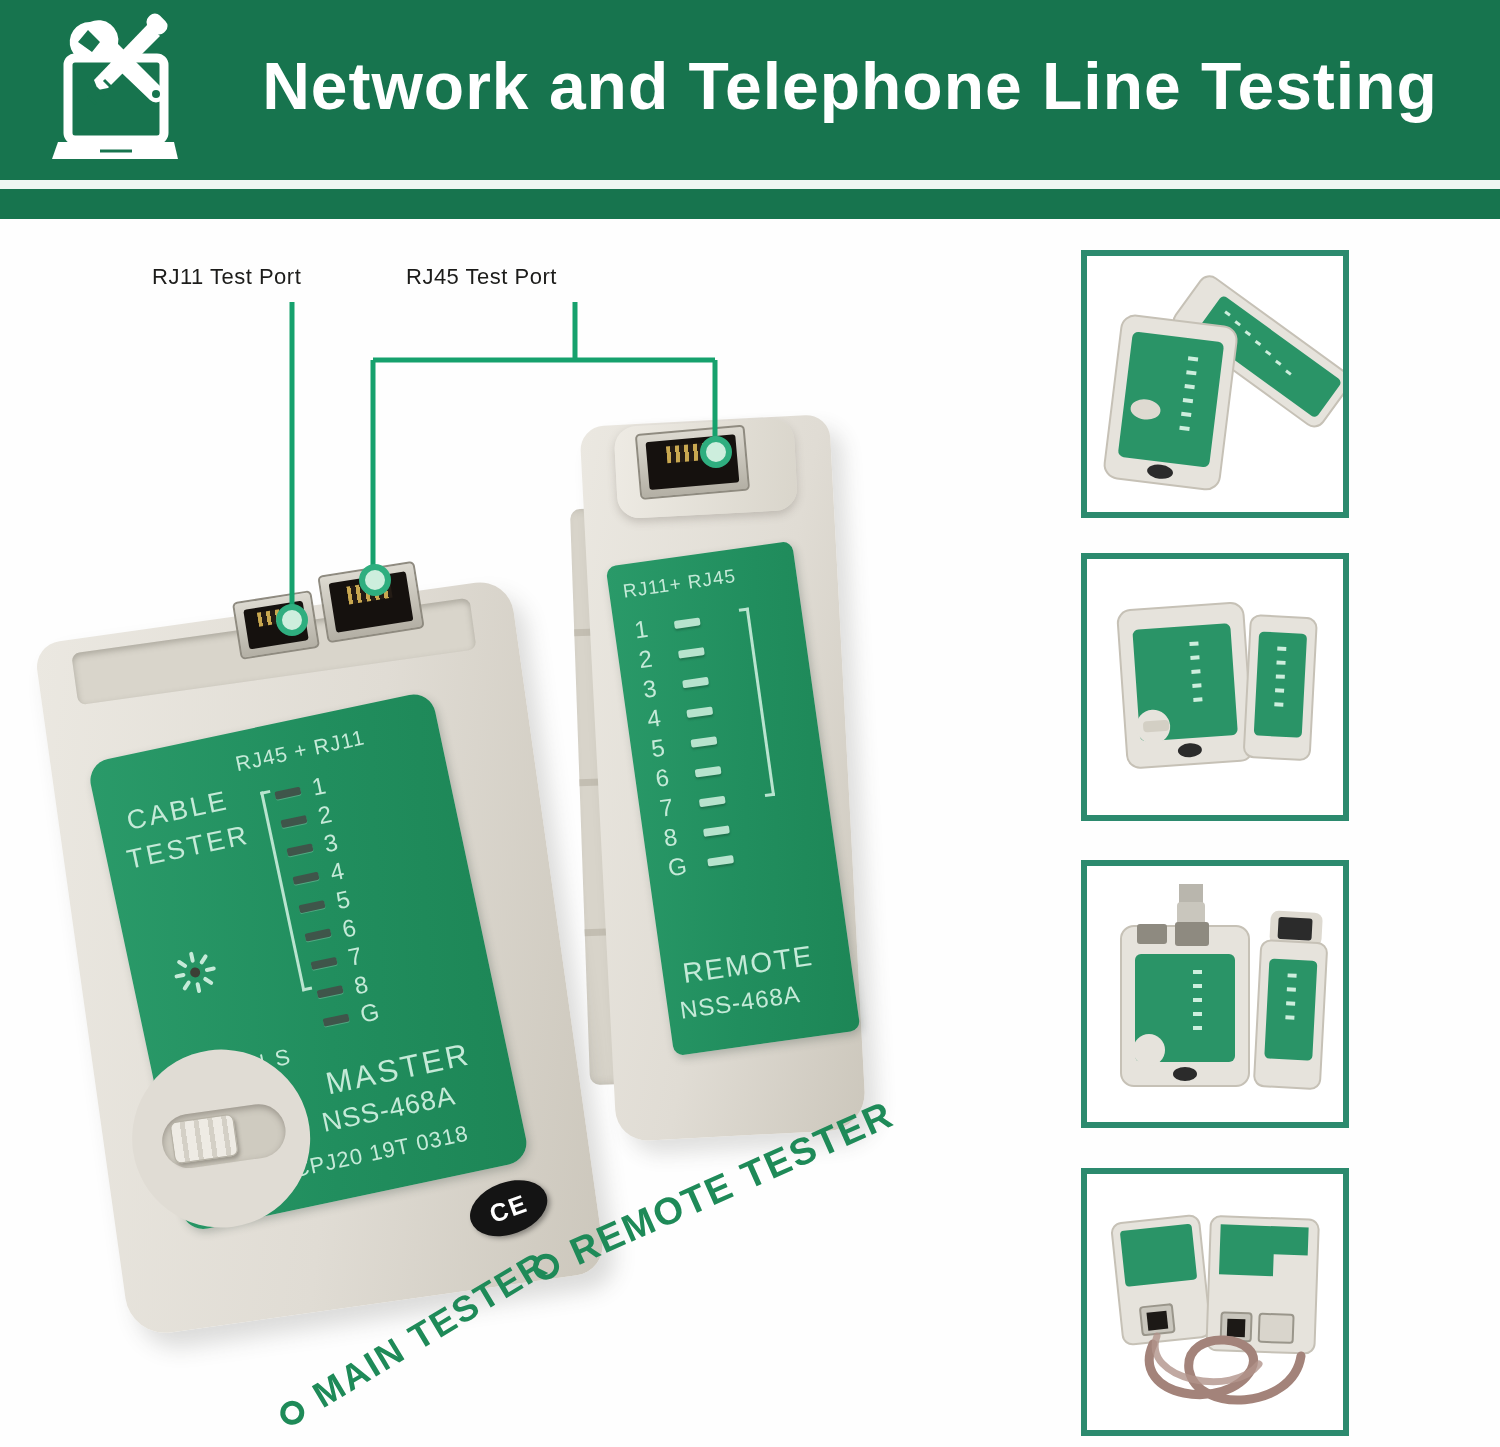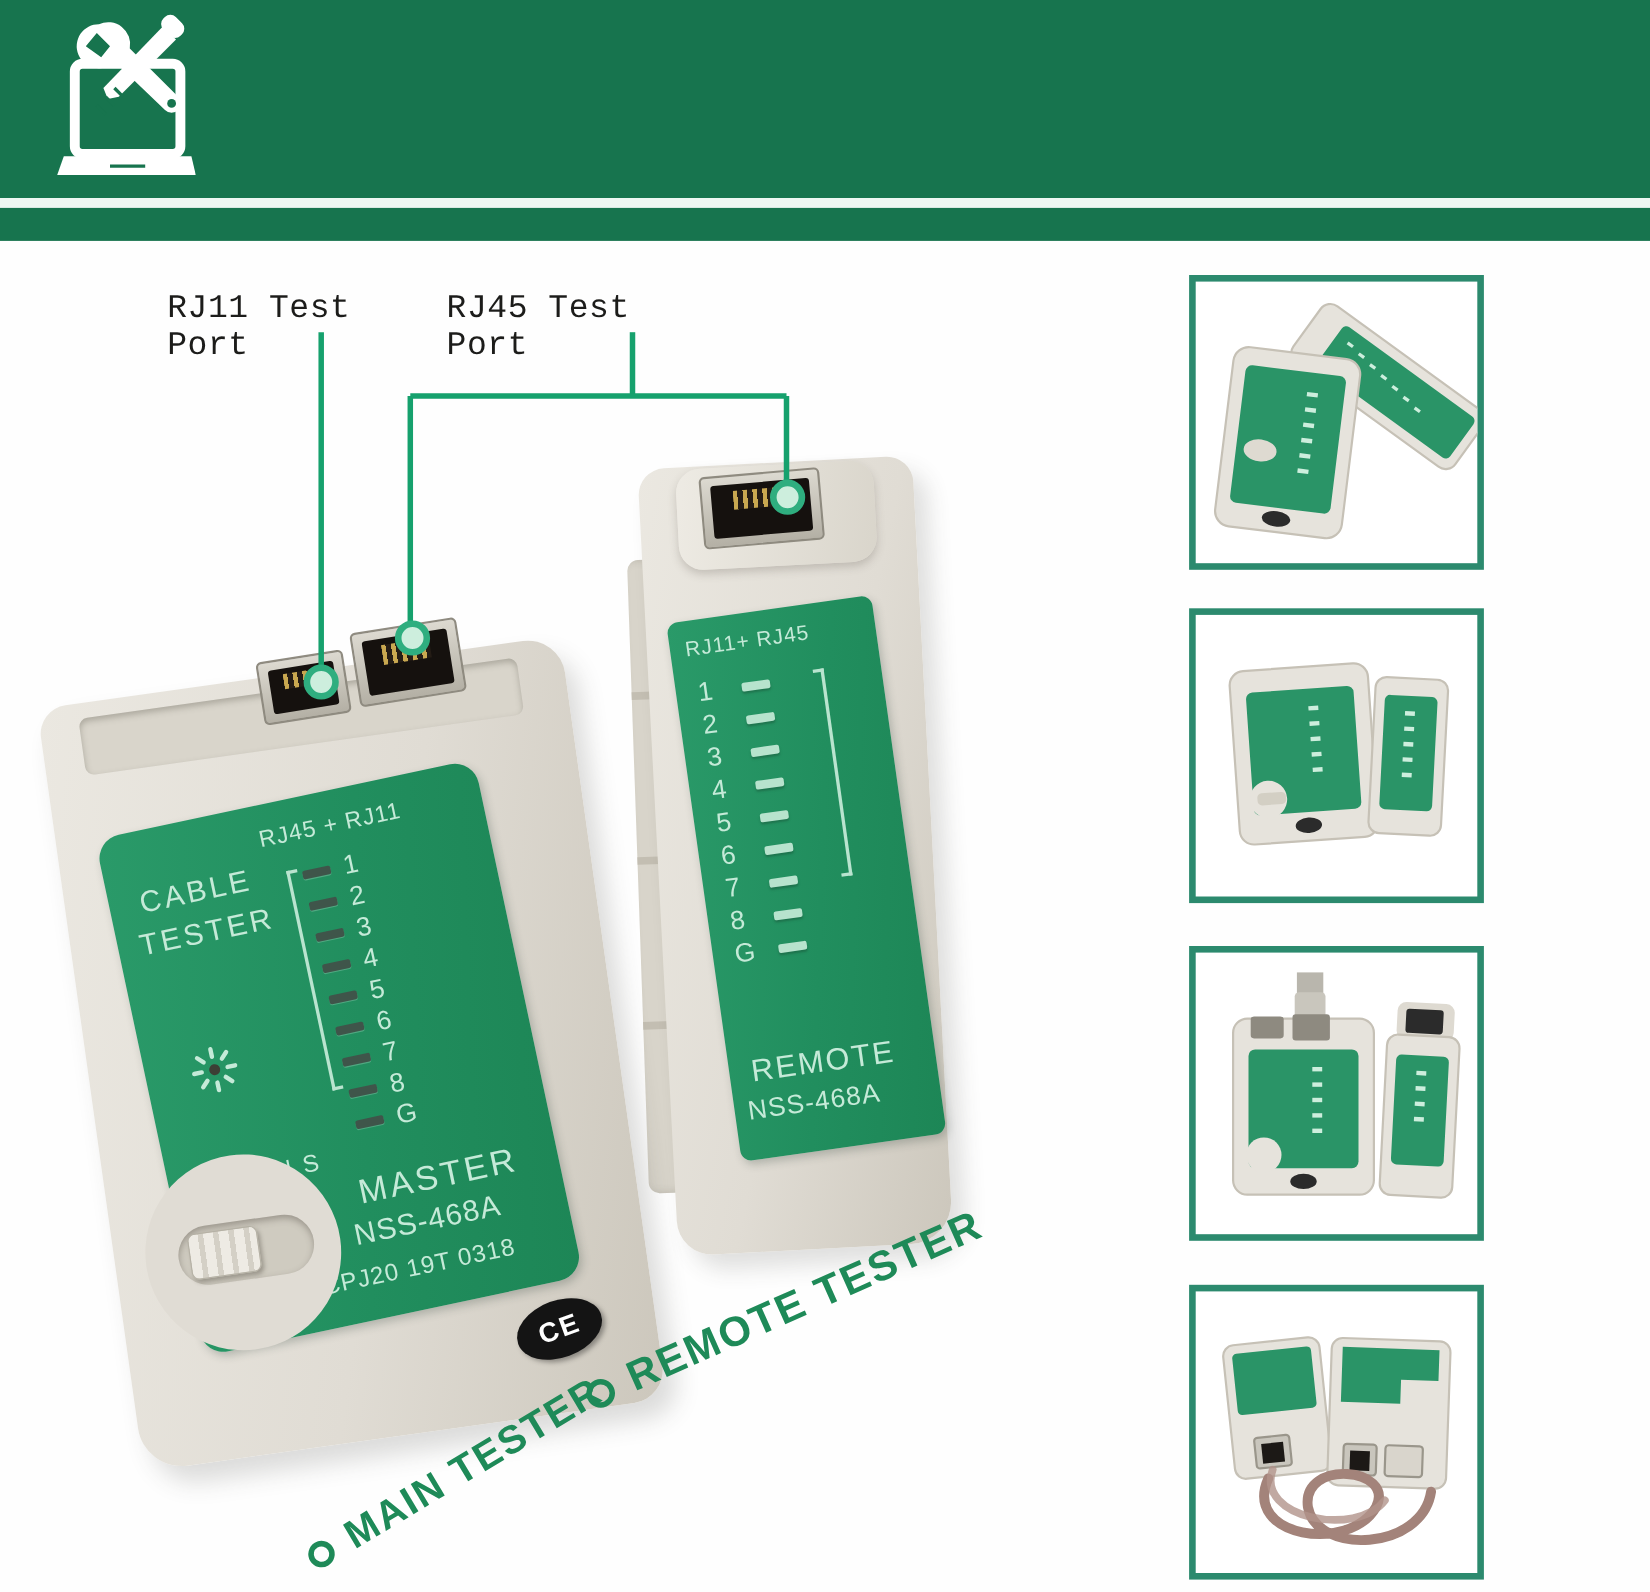--- a/index.html
+++ b/index.html
@@ -9,21 +9,21 @@
 
   
   .banner { position:absolute; left:0; top:0; width:1500px; height:180px; background:#17744e; }
   .banner-line { position:absolute; left:0; top:180px; width:1500px; height:9px; background:#eef7f2; }
   .banner-strip { position:absolute; left:0; top:189px; width:1500px; height:30px; background:#17744e; }
   .banner-title { position:absolute; left:215px; top:48px; width:1270px; text-align:center;
                   color:#ffffff; font-size:66px; font-weight:bold; letter-spacing:1px; }
   .banner-icon { position:absolute; left:28px; top:10px; }
 
   
-  .callout-label { position:absolute; color:#1c1c1a; font-size:30px; font-weight:500; letter-spacing:0.5px;font-family:Liberation Mono, monospace; }
+  .callout-label { position:absolute; color:#1c1c1a; font-size:22px; font-weight:500; letter-spacing:0.5px; }
   #rj11-label { left:152px; top:264px; width:210px; }
   #rj45-label { left:406px; top:264px; width:210px; }
   .lines-svg { position:absolute; left:0; top:0; z-index:30; pointer-events:none; }
 
   
   .beige-grad { background:linear-gradient(105deg,#ebe8e1 0%,#e0dcd4 55%,#ccc7bc 100%); }
   .main-body { position:absolute; left:80px; top:608px; width:480px; height:700px;
                transform:rotate(-8deg); border-radius:26px 34px 30px 40px;
                box-shadow:10px 16px 22px rgba(60,60,55,0.18); z-index:5; }
   .lid-recess { position:absolute; left:36px; top:14px; width:402px; height:52px; border-radius:8px;
@@ -128,20 +128,21 @@
         <circle cx="128" cy="84" r="4" fill="#17744e"></circle>
 
         <path d="M120 14 l12 12 -52 52 -10 2 -4 -10 z"></path>
         <rect x="118" y="6" width="22" height="16" rx="7" transform="rotate(45 129 14)"></rect>
         <g stroke="#17744e" stroke-width="3">
           <path d="M76 70 l8 8 M68 78 l8 8 M60 86 l8 8"></path>
         </g>
       </g>
     </svg>
   </div>
+  <div class="banner-title">Network and Telephone Line Testing</div>
 
   <div id="rj11-label" class="callout-label">RJ11 Test Port</div>
   <div id="rj45-label" class="callout-label">RJ45 Test Port</div>
 
   <div class="flange">
     <div class="groove" style="top:120px"></div>
     <div class="groove" style="top:270px"></div>
     <div class="groove" style="top:420px"></div>
   </div>
 

